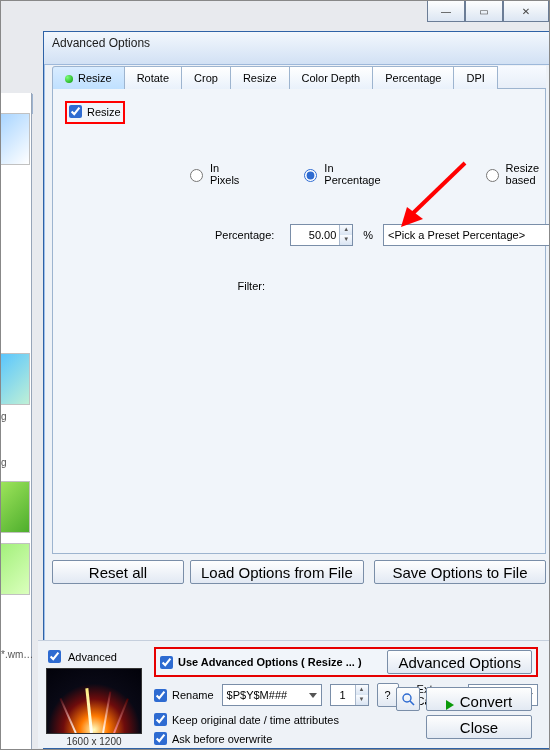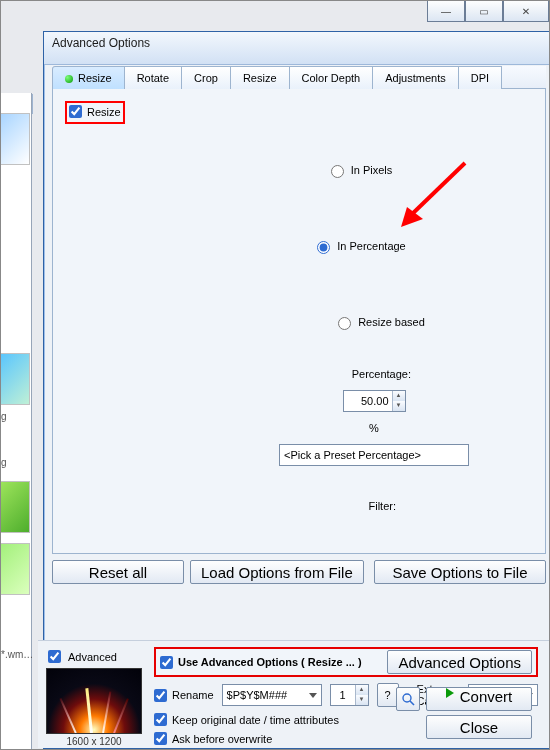--- a/index.html
+++ b/index.html
@@ -21,21 +21,21 @@
   .tabs{display:flex;border-bottom:1px solid #9db4cf;background:linear-gradient(#f7faff,#e7eef8);height:22px;}
   .tab{padding:0 12px;border:1px solid #9db4cf;border-bottom:none;margin-right:-1px;height:22px;line-height:22px;background:linear-gradient(#ffffff,#e9f1fb);font-size:11px;white-space:nowrap;}
   .tab:first-child{border-top-left-radius:3px;}
   .tab.active{background:linear-gradient(#d9ecff,#bfe0ff);font-weight:normal;position:relative;top:0;}
   .tab .dot{display:inline-block;width:8px;height:8px;border-radius:50%;background:radial-gradient(circle at 30% 30%,#7cff7c,#0a9a0a);margin-right:5px;vertical-align:middle;}
   .tabpanel{border:1px solid #9db4cf;border-top:none;background:#f1f5fa;position:relative;height:440px;padding:12px;}
   
   .chk{display:inline-flex;align-items:center;gap:5px;}
   .chk input{margin:0;}
   .redbox{display:inline-block;border:2px solid #ff0000;padding:2px;}
-  .row{display:flex;align-items:center;gap:10px;margin-top:12px;flex-direction:column;}
+  .row{display:flex;align-items:center;gap:10px;margin-top:12px;}
   .row.radios{margin-top:38px;justify-content:flex-start;gap:60px;padding-left:120px;}
   .radio{display:inline-flex;align-items:center;gap:4px;}
   .row.perc{margin-top:38px;padding-left:150px;}
   .lbl-r{width:80px;text-align:right;margin-right:6px;}
   .spin{display:inline-flex;align-items:stretch;height:20px;border:1px solid #7a8ea8;background:#fff;}
   .spin input{width:42px;border:none;text-align:right;padding:0 3px;font-size:11px;outline:none;}
   .spin .btns{display:flex;flex-direction:column;width:12px;border-left:1px solid #a9b8cc;}
   .spin .btns span{flex:1;background:linear-gradient(#fafcff,#d9e4f2);font-size:6px;text-align:center;line-height:8px;color:#555;}
   .combo{display:inline-flex;align-items:center;height:20px;border:1px solid #7a8ea8;background:#fff;padding:0 4px;min-width:150px;justify-content:space-between;}
   .combo .arrow{border-left:4px solid transparent;border-right:4px solid transparent;border-top:5px solid #555;margin-left:6px;}
@@ -56,21 +56,21 @@
   .meta{font-size:10px;color:#333;text-align:center;line-height:1.25;margin-top:2px;}
   .opts-col{position:absolute;left:116px;right:16px;top:6px;}
   .uao{border:2px solid #e60000;padding:2px 4px;display:flex;align-items:center;gap:8px;background:#f1f5fa;height:22px;}
   .uao .chk b{font-weight:bold;}
   .uao .btn{margin-left:auto;min-width:120px;}
   .opt-row{display:flex;align-items:center;gap:8px;margin-top:6px;}
   .opt-row .combo.small{min-width:90px;}
   .sq-btn{width:22px;height:22px;border:1px solid #7a8ea8;background:linear-gradient(#fefefe,#e2e9f3);display:inline-flex;align-items:center;justify-content:center;border-radius:2px;}
   .right-btns{position:absolute;right:6px;bottom:6px;display:flex;flex-direction:column;gap:4px;align-items:flex-end;}
   .right-btns .row2{display:flex;gap:6px;}
-  .convert{min-width:84px;display:inline-flex;align-items:flex-start;gap:6px;}
+  .convert{min-width:84px;display:inline-flex;align-items:flex-end;gap:6px;}
   .play{width:0;height:0;border-left:8px solid #0a9a0a;border-top:5px solid transparent;border-bottom:5px solid transparent;}
   input[type=checkbox],input[type=radio]{accent-color:#2e6bd1;}
 </style>
 </head>
 <body>
 
 <div id="stage">
 
   <div class="backbar">
     <div class="tb">
@@ -98,21 +98,21 @@
   <div class="dlg">
     <div class="dlg-title">Advanced Options</div>
     <div class="dlg-body">
 
       <div class="tabs">
         <div class="tab active"><span class="dot"></span><span>Resize</span></div>
         <div class="tab"><span>Rotate</span></div>
         <div class="tab"><span>Crop</span></div>
         <div class="tab"><span>Resize</span></div>
         <div class="tab"><span>Color Depth</span></div>
-        <div class="tab"><span>Adjustments</span></div>
+        <div class="tab"><span>Percentage</span></div>
         <div class="tab"><span>DPI</span></div>
       </div>
 
       <div class="tabpanel">
         
         <span class="redbox">
           <label class="chk">
             <input type="checkbox" checked="" style="">
             <span>Resize</span>
           </label>

